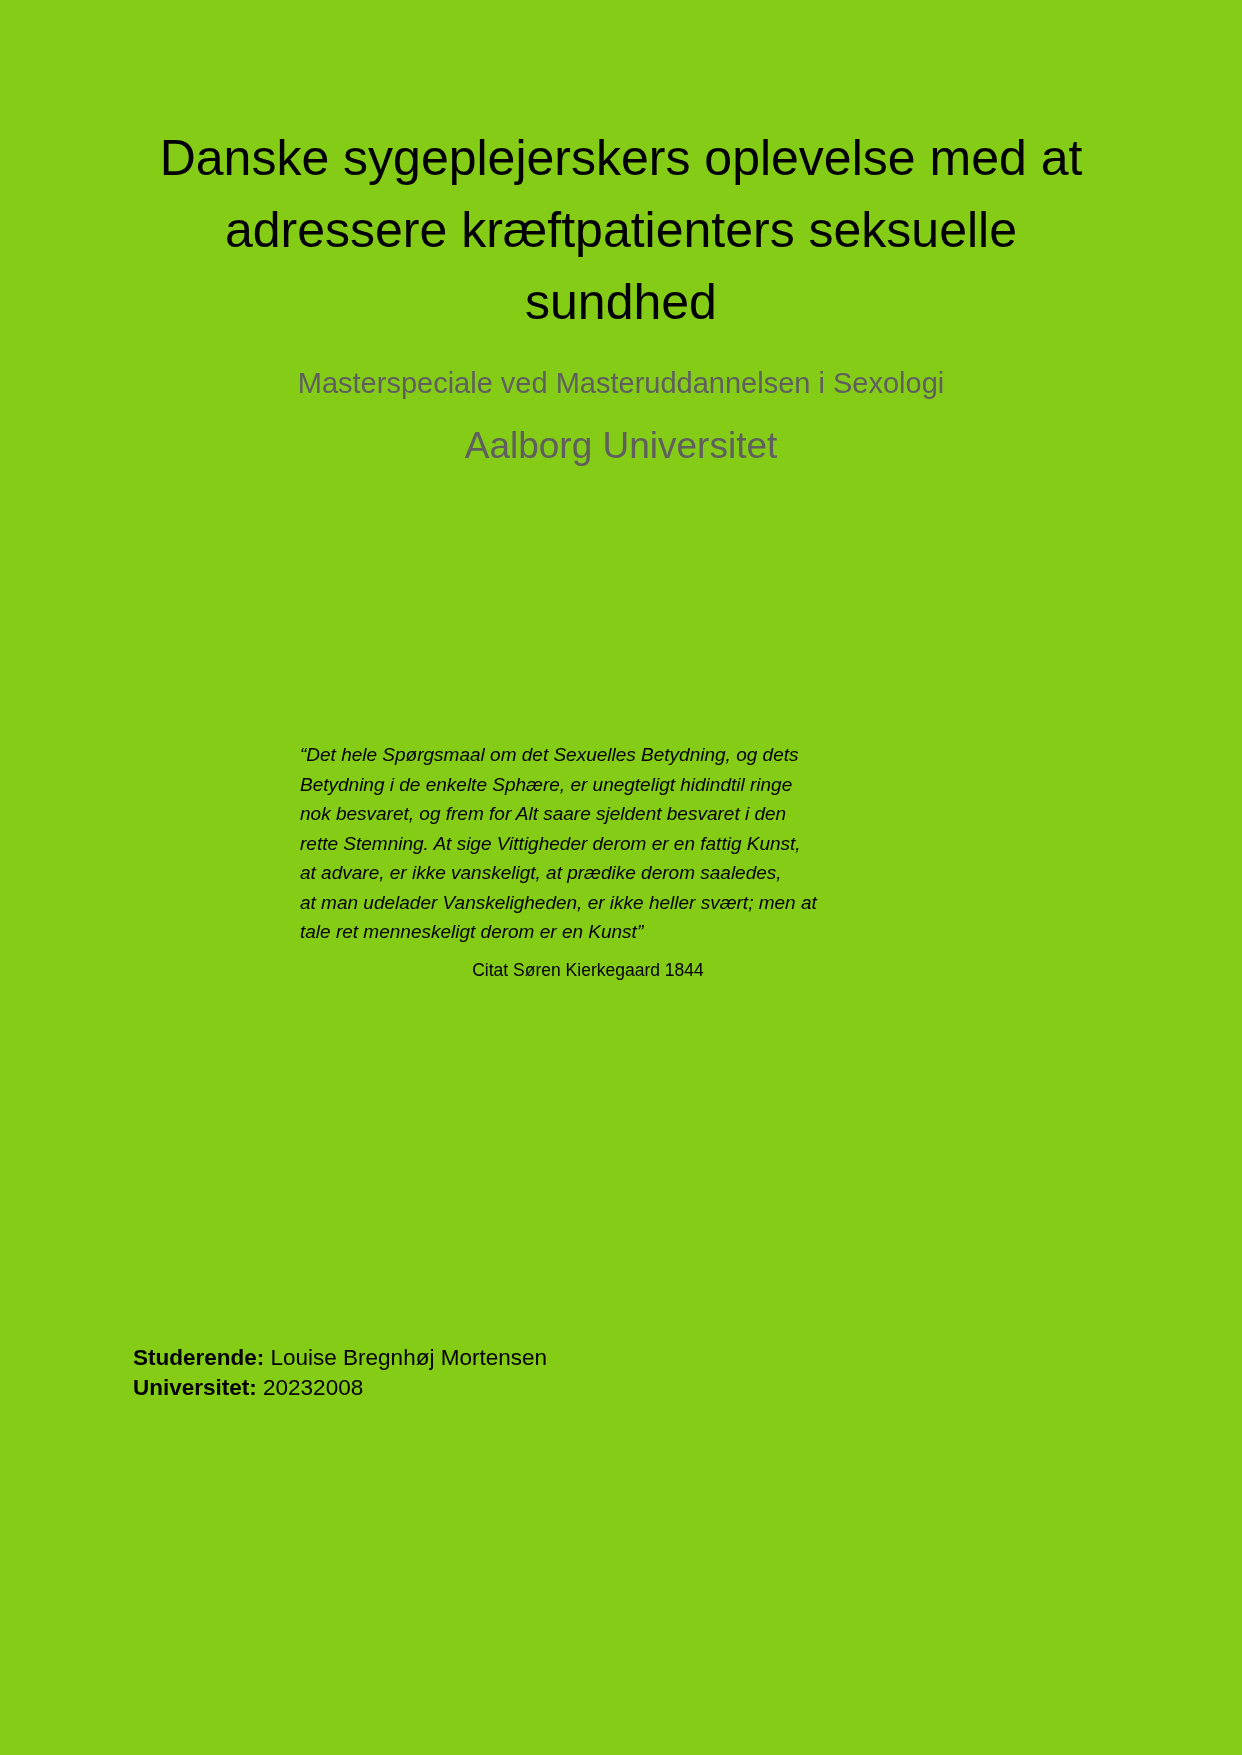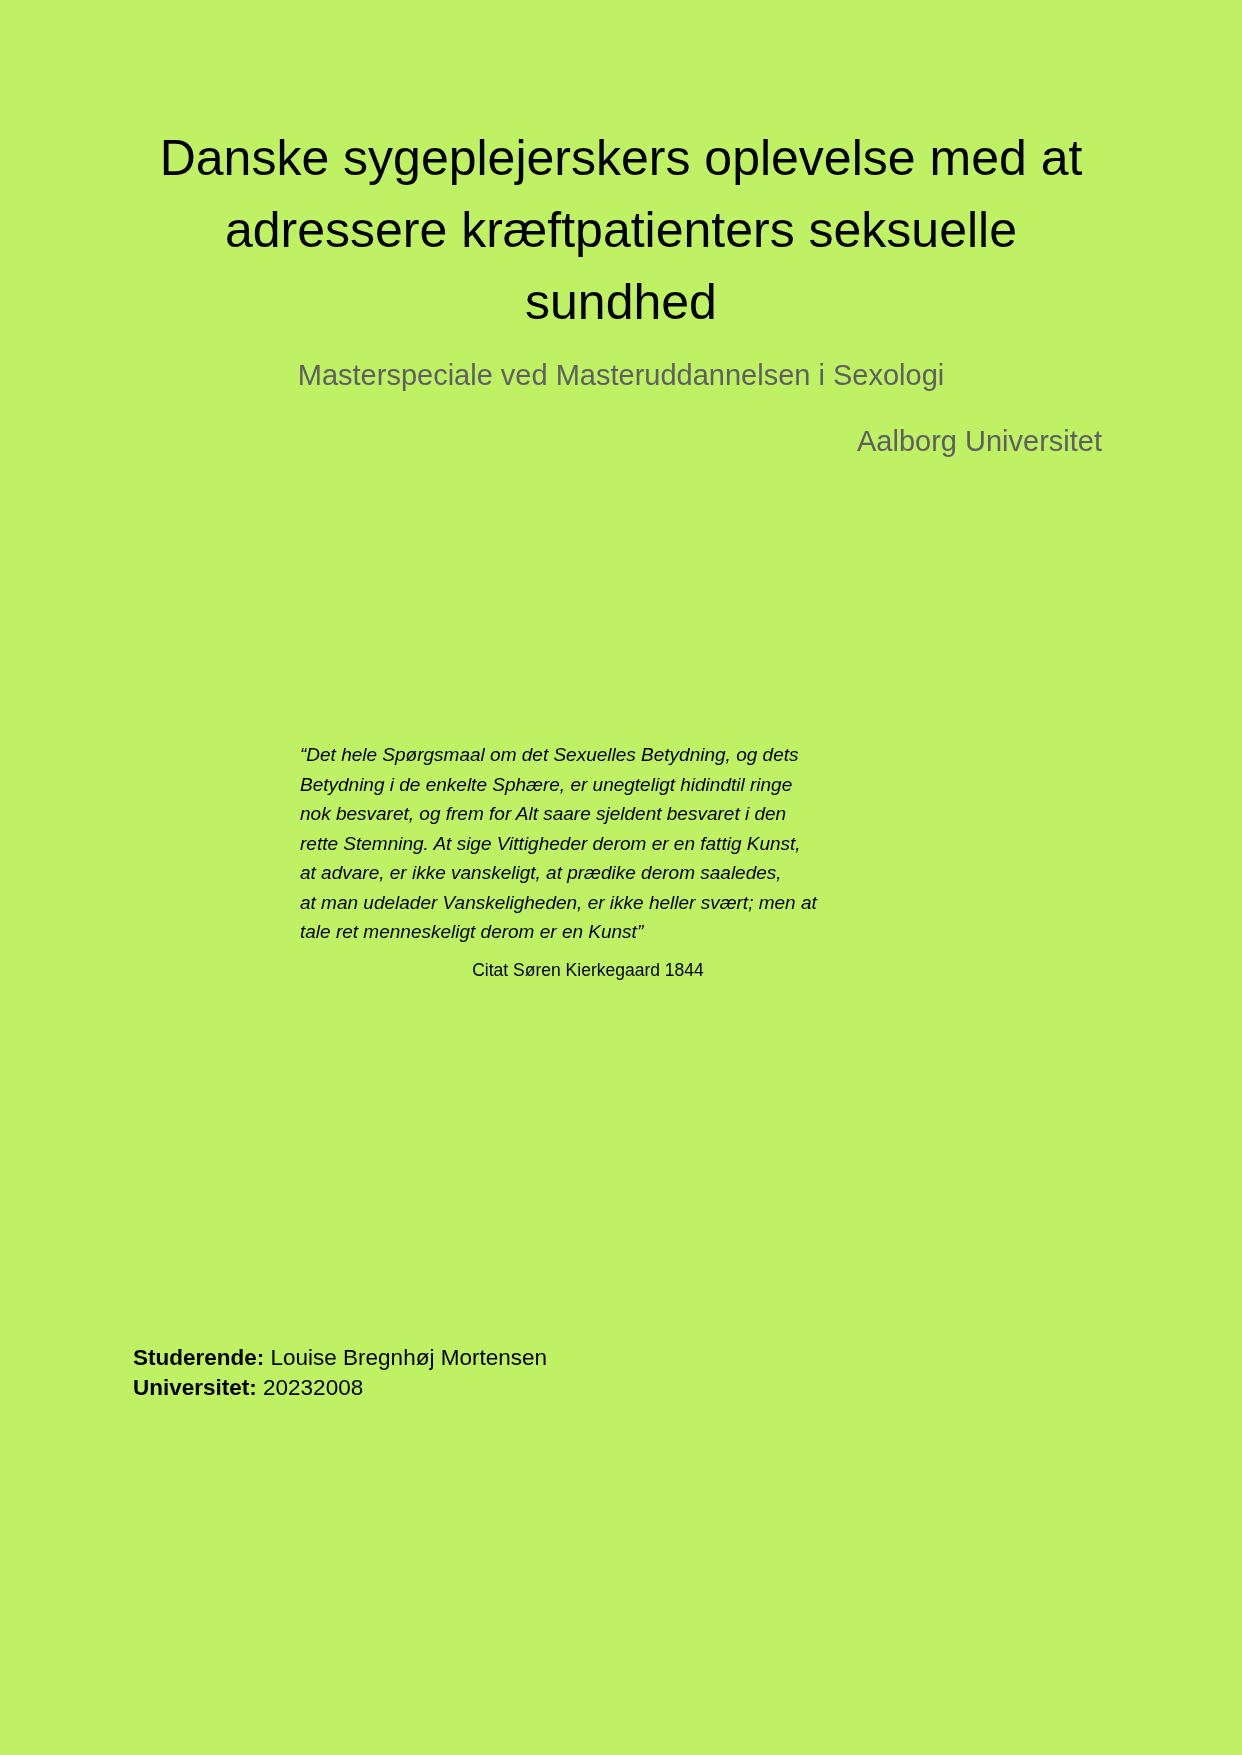--- a/index.html
+++ b/index.html
@@ -4,21 +4,21 @@
 <style>
   html, body {
     margin: 0;
     padding: 0;
     background: #ffffff;
   }
   .page {
     position: relative;
     width: 1242px;
     height: 1755px;
-    background: #bef264;
+    background: #84cc16;
     font-family: "Liberation Sans", sans-serif;
     color: #000000;
     overflow: hidden;
     box-sizing: border-box;
     padding-left: 41px;
   }
 
   
   .title-block {
     position: absolute;
@@ -41,29 +41,29 @@
     left: 140px;
     top: 357px;
     width: 962px;
     text-align: center;
   }
   .doc-subtitle {
     font-size: 29px;
     line-height: 1.0;
     font-weight: 400;
     color: #5f5f5f;
-    margin: 4px;
+    margin: 12px;
   }
   .doc-affiliation {
     position: absolute;
     left: 140px;
     top: 427px;
     width: 962px;
-    text-align: right;
-    font-size: 29px;
+    text-align: center;
+    font-size: 37px;
     line-height: 1.0;
     font-weight: 400;
     color: #5f5f5f;
   }
 
   
   .quote-block {
     position: absolute;
     left: 288px;
     top: 728px;

